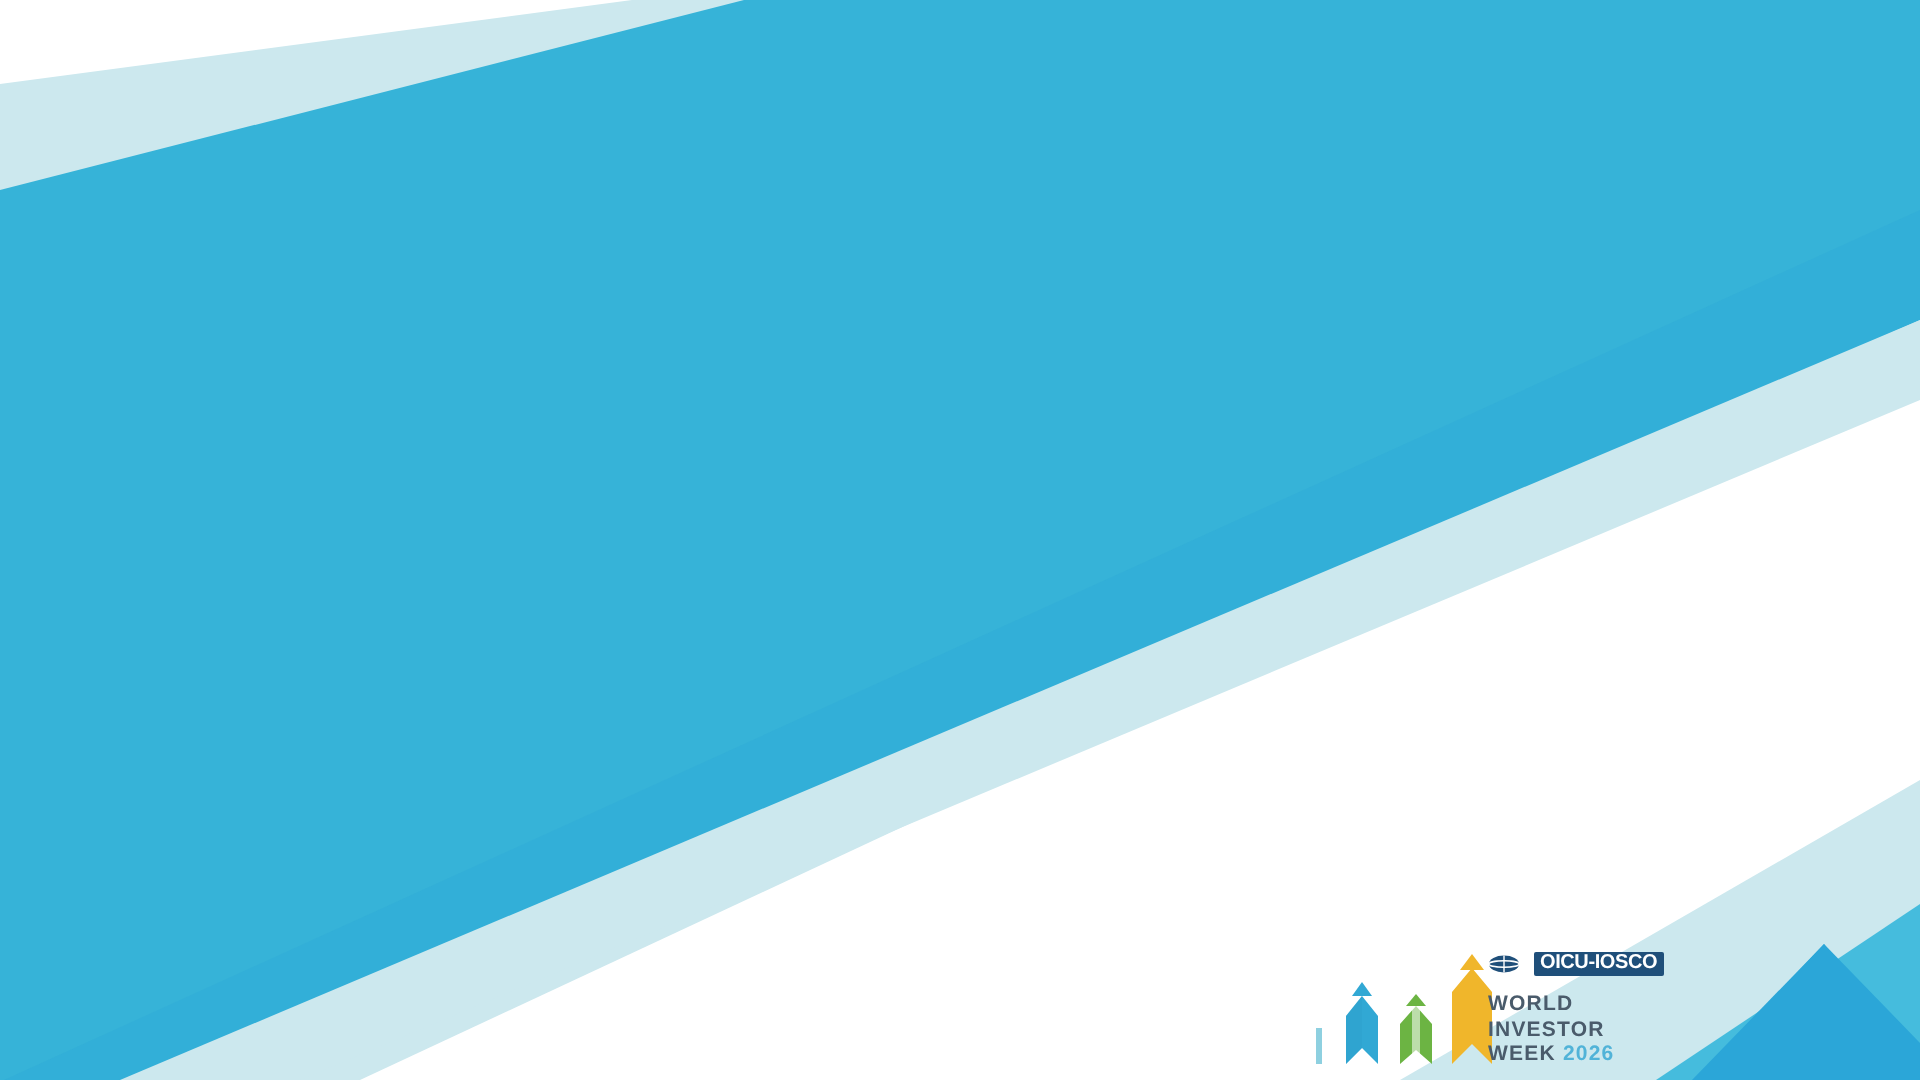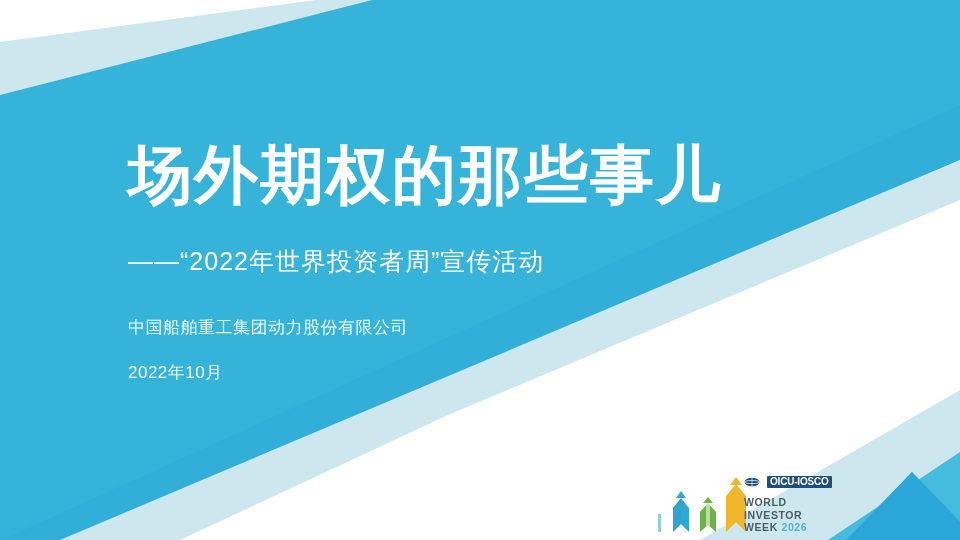--- a/index.html
+++ b/index.html
@@ -134,28 +134,20 @@
 
     <polygon points="960,160 960,200 150,540 60,540" fill="#cce8ee"></polygon>
 
     <polygon points="960,390 960,540 700,540" fill="#cce8ee"></polygon>
 
     <polygon points="960,452 960,540 828,540" fill="#45bcdd"></polygon>
     <polygon points="912,472 960,540 848,540" fill="#2ba6d8"></polygon>
     <polygon points="912,472 978,540 846,540" fill="#2ba6d8"></polygon>
   </svg>
 
-  <div class="text-block">
-    <h1 class="title">场外期权的那些事儿</h1>
-    <h2 class="subtitle">——“2022年世界投资者周”宣传活动</h2>
-    <div class="meta">
-      <div class="meta-line">中国船舶重工集团动力股份有限公司</div>
-      <div class="meta-line">2022年10月</div>
-    </div>
-  </div>
 
   <div class="logo">
     <svg width="176" height="62" viewBox="0 0 176 62">
 
       <rect x="2" y="40" width="3" height="18" fill="#8ed0e0"></rect>
 
       <g>
         <polygon points="17,34 25,24 33,34 33,58 25,50 17,58" fill="#31a8d4"></polygon>
         <polygon points="20,24 25,17 30,24" fill="#31a8d4"></polygon>
         <polygon points="25,24 25,50 17,58 17,34" fill="#2e9dc8" opacity="0.35"></polygon>

